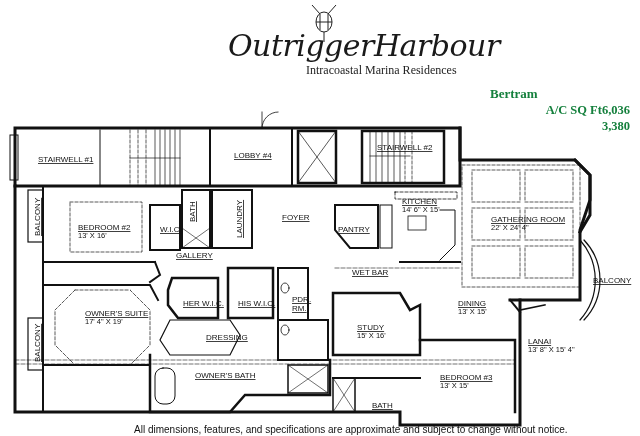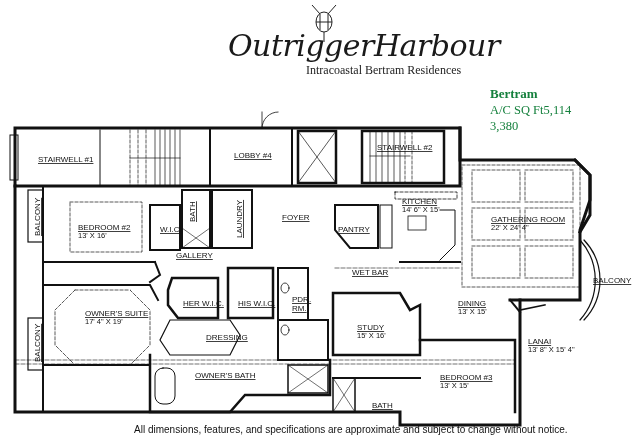--- a/index.html
+++ b/index.html
@@ -2,21 +2,21 @@
 <html><head>
 <meta charset="utf-8">
 <style>
   html,body{margin:0;padding:0;background:#fff;}
   body{width:640px;height:436px;position:relative;overflow:hidden;font-family:"Liberation Sans",sans-serif;}
   .logo{position:absolute;left:0;top:0;width:640px;height:80px;margin-left:6px;}
   .brand-title{position:absolute;left:222px;top:28px;font-family:"DejaVu Serif",serif;font-style:italic;font-size:30px;color:#1a1a1a;letter-spacing:-0.5px;}
   .brand-sub{position:absolute;left:300px;top:63px;font-family:"Liberation Serif",serif;font-size:12px;color:#222;}
   .info{position:absolute;left:490px;top:86px;font-family:"Liberation Serif",serif;color:#15803d;font-size:12.5px;line-height:16px;}
   .info .model{font-weight:bold;font-size:13px;}
-  .info .row{display:flex;width:140px;justify-content:flex-start;}
+  .info .row{display:flex;width:140px;justify-content:flex-end;font-weight:bold;}
   .plan{position:absolute;left:0;top:0;}
   .lbl{font-family:"Liberation Sans",sans-serif;font-size:8px;fill:#111;text-decoration:underline;}
   .dim{font-family:"Liberation Sans",sans-serif;font-size:7.5px;fill:#111;}
   .footer{position:absolute;left:134px;top:424px;font-size:10px;color:#111;font-family:"Liberation Sans",sans-serif;}
 </style>
 </head>
 <body>
 
 <div class="logo">
   <svg width="640" height="80" style="position:absolute;left:0;top:0;">
@@ -24,28 +24,28 @@
       <ellipse cx="318" cy="22" rx="8" ry="10"></ellipse>
       <line x1="310" y1="22" x2="326" y2="22"></line>
       <line x1="314" y1="14" x2="314" y2="30"></line>
       <line x1="322" y1="14" x2="322" y2="30"></line>
       <line x1="306" y1="5" x2="314" y2="14"></line>
       <line x1="330" y1="5" x2="322" y2="14"></line>
       <line x1="318" y1="32" x2="318" y2="42"></line>
     </g>
   </svg>
   <div class="brand-title">OutriggerHarbour</div>
-  <div class="brand-sub">Intracoastal Bertram Residences</div>
+  <div class="brand-sub">Intracoastal Marina Residences</div>
 </div>
 
 <div class="info">
   <div class="model">Bertram</div>
   <div class="row">
     <span>A/C SQ Ft</span>
-    <span>5,114</span>
+    <span>6,036</span>
   </div>
   <div class="row">
     <span>3,380</span>
   </div>
 </div>
 
 <svg class="plan" width="640" height="436" viewBox="0 0 640 436">
   <defs>
     <pattern id="hatch" width="4" height="4" patternUnits="userSpaceOnUse">
       <rect width="4" height="4" fill="#fff"></rect>

